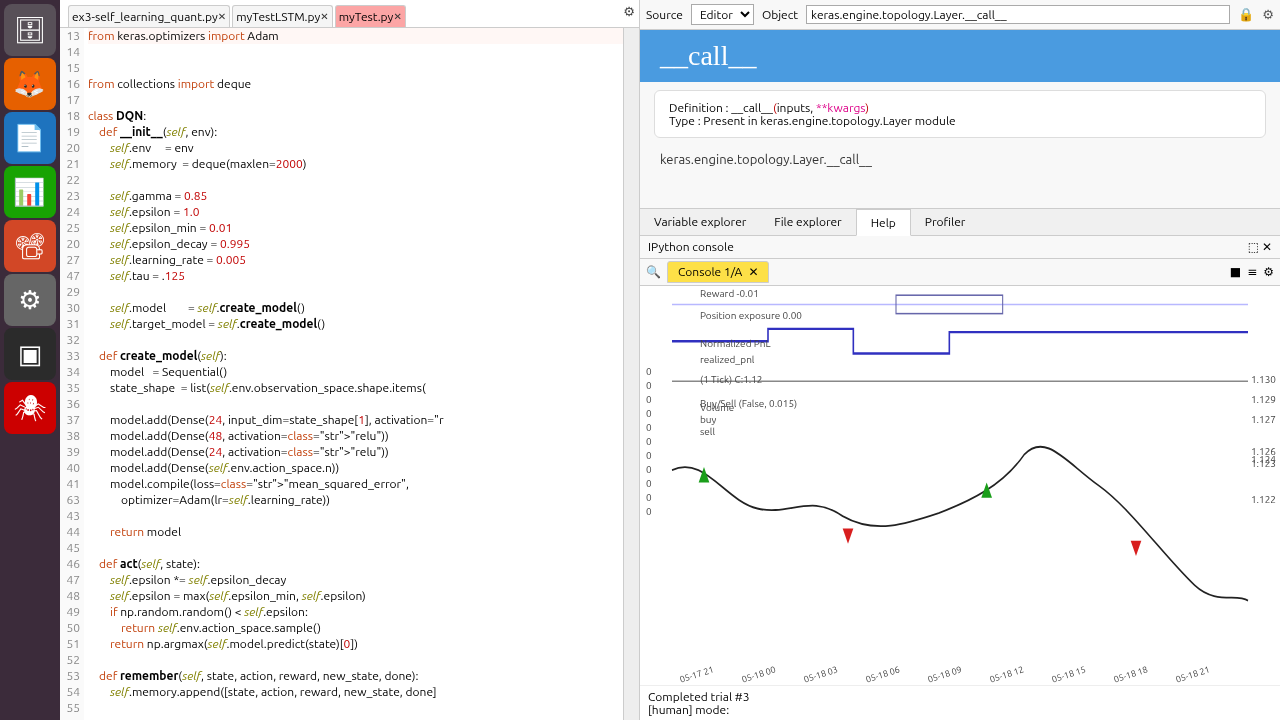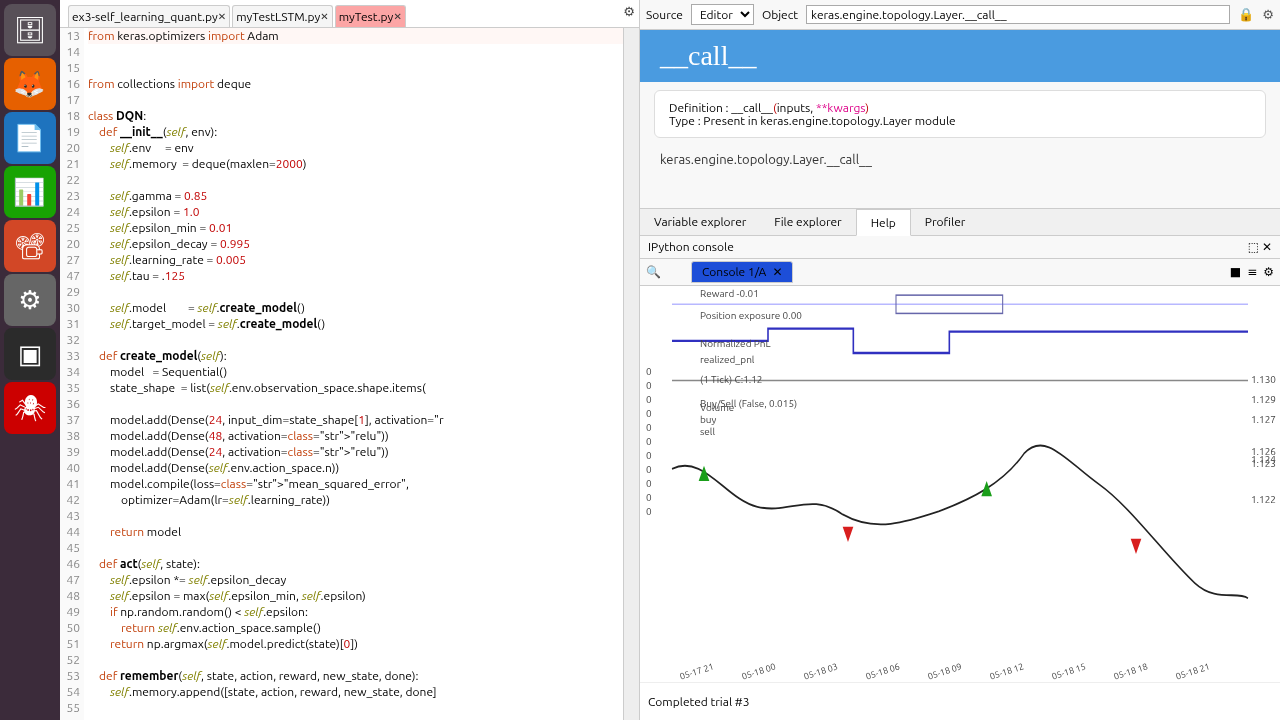--- a/index.html
+++ b/index.html
@@ -29,25 +29,25 @@
 .hdr-blue { background:#4a9be0; color:#fff; padding:10px 20px; font-size:28px; font-family:serif; }
 .defbox { margin:8px 14px; border:1px solid #ddd; border-radius:6px; background:#fff; padding:10px 14px; font-size:13px; }
 .defbox .lbl{font-weight:normal;}
 .defbox .paren{color:#b00;}.defbox .kwarg{color:#d08;}
 .body-text { padding:6px 20px; font-size:13px; color:#333; }
 .rtabs { display:flex; border-top:1px solid #ccc; border-bottom:1px solid #ccc; background:#f0f0f0; margin-top:36px; }
 .rtabs .rt { padding:6px 14px; }
 .rtabs .rt.act { background:#fff; border:1px solid #ccc; border-bottom:1px solid #fff; margin-bottom:-1px; }
 .panel-title { padding:4px 8px; font-size:12px; border-bottom:1px solid #ccc; background:#f8f8f8; display:flex; justify-content:space-between; }
 .ctabs { display:flex; align-items:center; padding:2px 6px; gap:6px; border-bottom:1px solid #ccc; }
-.ctabs .ct { padding:3px 10px; border:1px solid #ccc; border-radius:3px 3px 0 0; background:#1d4ed8; display:flex; gap:6px;margin-left:24px; }
+.ctabs .ct { padding:3px 10px; border:1px solid #ccc; border-radius:3px 3px 0 0; background:#fde047; display:flex; gap:6px; }
 .ctabs .spacer{flex:1}
 .plot { flex:1; background:#fff; position:relative; overflow:hidden; }
 .plot svg { width:100%; height:100%; }
-.console-out { padding:12px 8px; font-family:"DejaVu Sans Mono",monospace; font-size:12px; background:#fff; border-top:1px solid #eee; }
+.console-out { padding:4px 8px; font-family:"DejaVu Sans Mono",monospace; font-size:12px; background:#fff; border-top:1px solid #eee; }
 .legend { position:absolute; font-size:10px; color:#444; }
 .yaxis { position:absolute; left:6px; font-size:10px; color:#444; }
 .yaxis2 { position:absolute; right:4px; font-size:10px; color:#444; }
 .xtick { position:absolute; bottom:0; font-size:9px; color:#444; transform:rotate(-18deg); transform-origin:left; }
 </style>
 </head>
 <body>
 
 <div class="launcher">
   <div class="licon li-files">🗄</div>
@@ -103,21 +103,21 @@
             <div>32</div>
             <div>33</div>
             <div>34</div>
             <div>35</div>
             <div>36</div>
             <div>37</div>
             <div>38</div>
             <div>39</div>
             <div>40</div>
             <div>41</div>
-            <div>42</div>
+            <div>63</div>
             <div>43</div>
             <div>44</div>
             <div>45</div>
             <div>46</div>
             <div>47</div>
             <div>48</div>
             <div>49</div>
             <div>50</div>
             <div>51</div>
             <div>52</div>
@@ -235,17 +235,18 @@
             <div class="xtick" style="left:288px">05-18 09</div>
             <div class="xtick" style="left:350px">05-18 12</div>
             <div class="xtick" style="left:412px">05-18 15</div>
             <div class="xtick" style="left:474px">05-18 18</div>
             <div class="xtick" style="left:536px">05-18 21</div>
           </div>
   </div>
 
   <div class="console-out">
     <div>Completed trial #3</div>
+    <div>[human] mode:</div>
   </div>
 </div>
 
 </div>
 </div>
 
 </body></html>

